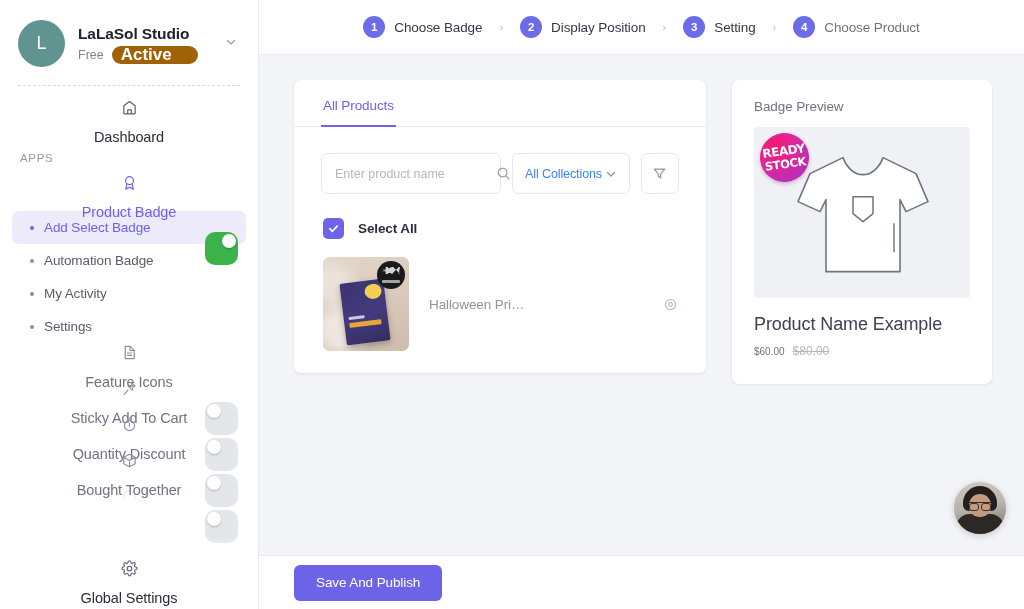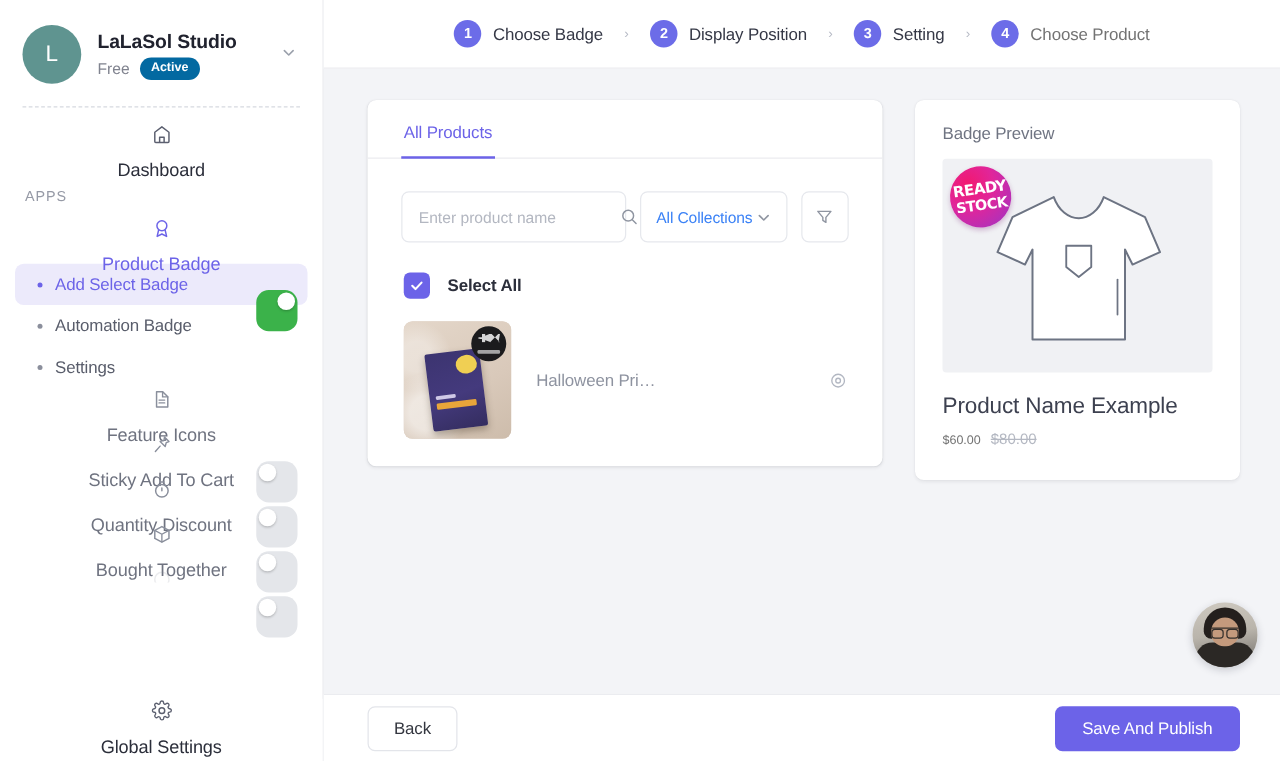--- a/index.html
+++ b/index.html
@@ -26,22 +26,22 @@
     font-size: 18px; font-weight: 400; flex: 0 0 47px;
   }
   .account-text { flex: 1 1 auto; min-width: 0; }
   .account-name {
     font-size: 15.5px; color: #20222e; font-weight: 700;
     letter-spacing: -0.1px; line-height: 19px;
   }
   .account-sub { display: flex; align-items: center; gap: 8px; margin-top: 3px; }
   .plan-label { font-size: 12.5px; color: #80838f; }
   .badge-active {
-    background: #0369a1; color: #ffffff; font-size: 10px; font-weight: 700;
-    border-radius: 9px; padding: 2px 9px 3px 9px; line-height: 13px;
+    background: #a16207; color: #ffffff; font-size: 17px; font-weight: 700;
+    border-radius: 9px; padding: 2px 26px 3px 9px; line-height: 13px;
   }
   .chev-down {
     width: 18px; color: #9aa0ab; font-size: 13px; text-align: center;
     flex: 0 0 18px; cursor: pointer;
   }
   .dotted-sep {
     margin: 18px 18px 0 18px;
     border-top: 1px dashed #d6d9e0; height: 0;
   }
 
@@ -355,20 +355,24 @@
       </div>
 
       <div class="subnav">
         <div class="subnav-row active">
           <span class="dot"></span>
           <span class="sub-label">Add Select Badge</span>
         </div>
         <div class="subnav-row">
           <span class="dot"></span>
           <span class="sub-label">Automation Badge</span>
+        </div>
+        <div class="subnav-row">
+          <span class="dot"></span>
+          <span class="sub-label">My Activity</span>
         </div>
         <div class="subnav-row">
           <span class="dot"></span>
           <span class="sub-label">Settings</span>
         </div>
       </div>
 
       <div class="nav-row muted">
         <span class="nav-icon">
           <svg width="17" height="17" viewBox="0 0 18 18" fill="none">
@@ -571,18 +575,17 @@
 
     <div class="support-avatar">
       <span class="face-bg"></span>
       <span class="body"></span>
       <span class="hair"></span>
       <span class="face"></span>
       <span class="glasses"></span>
     </div>
 
     <footer class="footer">
-      <button class="btn-back">Back</button>
       <button class="btn-publish">Save And Publish</button>
     </footer>
 
   </section>
 </div>
 
 </body></html>

